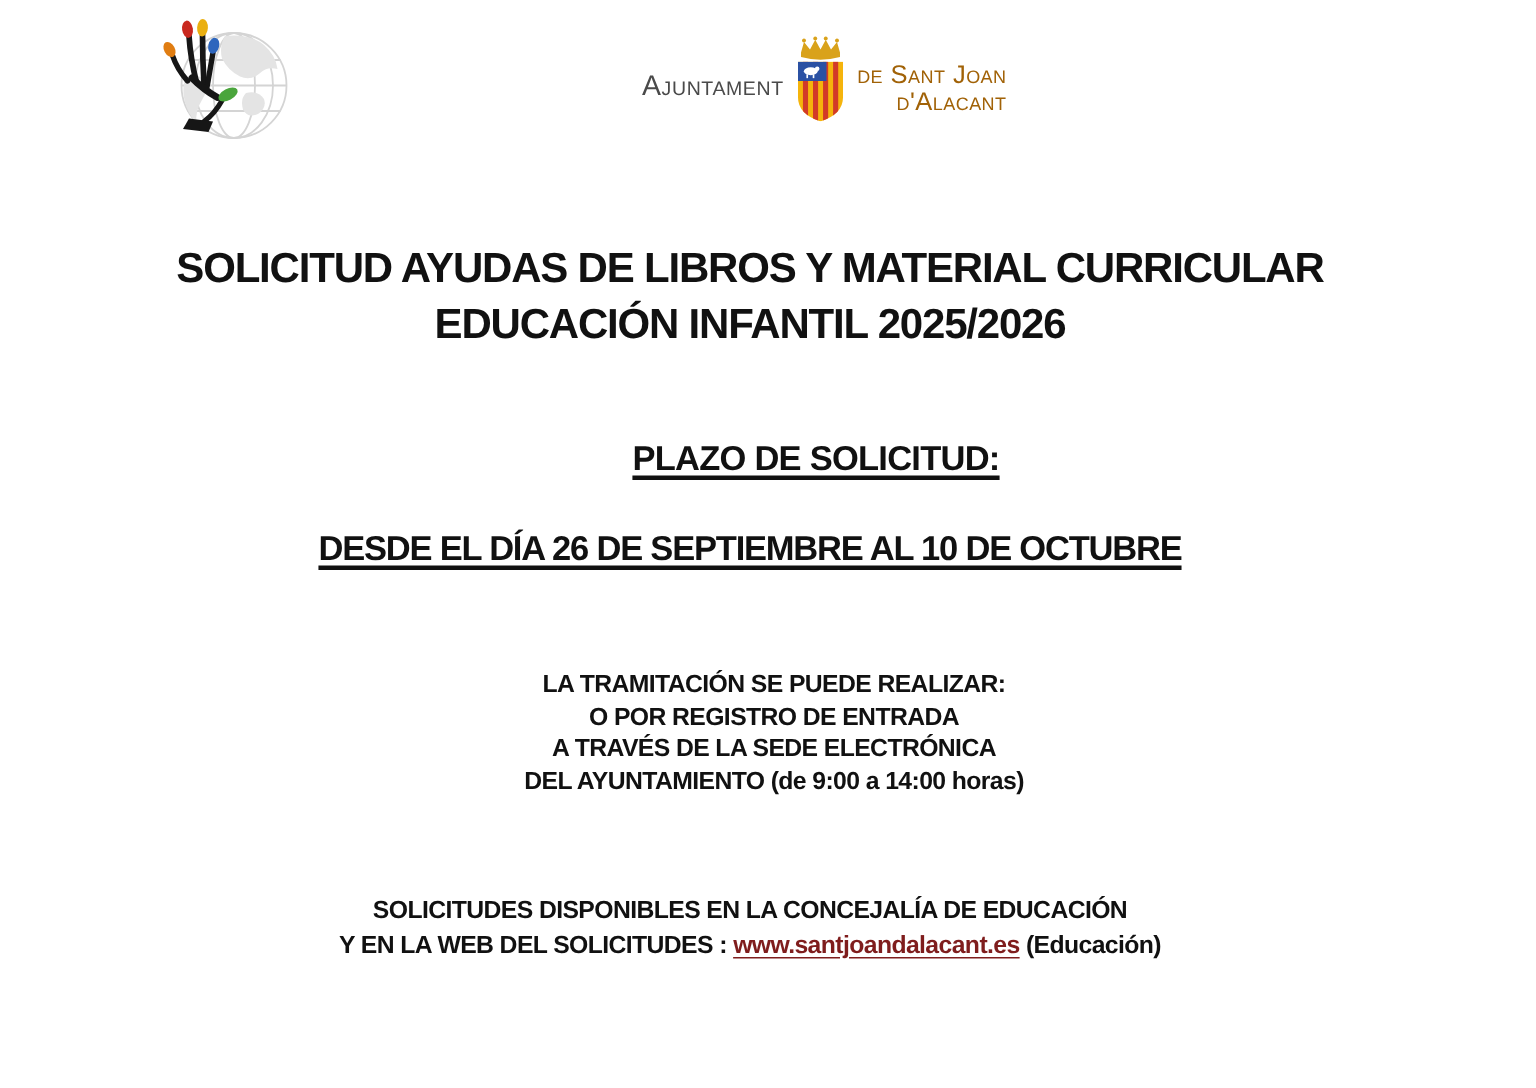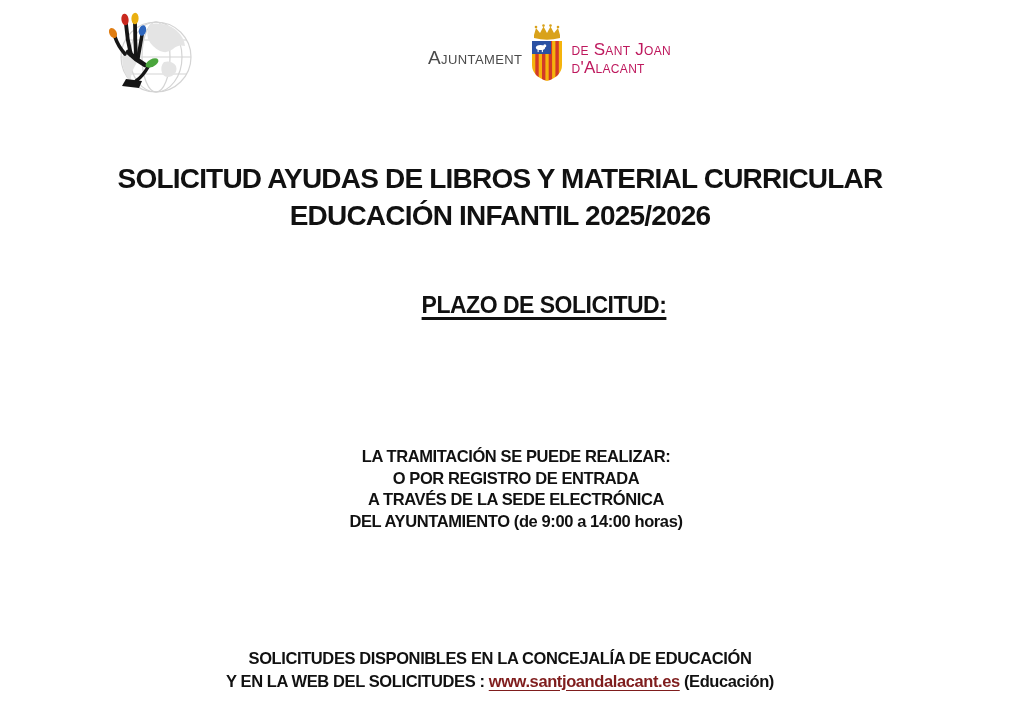--- a/index.html
+++ b/index.html
@@ -85,21 +85,21 @@
 
   .procedure-block { top: 446px; }
   .procedure-line {
     font-size: 16.5px;
     font-weight: bold;
     letter-spacing: -0.4px;
     line-height: 21.5px;
     margin-left: 32px;
   }
 
-  .availability-block { top: 647px; }
+  .availability-block { top: 596px; }
   .availability-line {
     font-size: 16.5px;
     font-weight: bold;
     letter-spacing: -0.4px;
     line-height: 22.5px;
   }
   .web-link {
     font-weight: bold;
     text-decoration: underline;
     text-underline-offset: 3px;
@@ -171,35 +171,38 @@
 
         <rect x="3" y="17" width="19" height="13" fill="#2b51a3"></rect>
         <g>
           <ellipse cx="11.5" cy="23.5" rx="4.6" ry="2.6" fill="#ffffff"></ellipse>
           <circle cx="15.8" cy="21.8" r="1.5" fill="#ffffff"></circle>
           <rect x="8.6" y="25.5" width="1.1" height="2.6" fill="#ffffff"></rect>
           <rect x="12.8" y="25.5" width="1.1" height="2.6" fill="#ffffff"></rect>
         </g>
       </g>
     </svg>
-    <span class="ayto-name-right" style="color: #be185d;">
+    <span class="ayto-name-right" style="color: #a16207; text-align: right;">
       <span style="display:block">de Sant Joan</span>
       <span style="display:block">d'Alacant</span>
     </span>
   </div>
 
   <div class="block title-block">
     <div class="title-line">SOLICITUD AYUDAS DE LIBROS Y MATERIAL CURRICULAR</div>
     <div class="title-line">EDUCACIÓN INFANTIL 2025/2026</div>
   </div>
 
   <div class="block plazo-block">
     <span class="plazo-heading">PLAZO DE SOLICITUD:</span>
   </div>
 
+  <div class="block desde-block">
+    <span class="desde-line">DESDE EL DÍA 26 DE SEPTIEMBRE AL 10 DE OCTUBRE</span>
+  </div>
 
   <div class="block procedure-block">
     <div class="procedure-line">LA TRAMITACIÓN SE PUEDE REALIZAR:</div>
     <div class="procedure-line">O POR REGISTRO DE ENTRADA</div>
     <div class="procedure-line">A TRAVÉS DE LA SEDE ELECTRÓNICA</div>
     <div class="procedure-line">DEL AYUNTAMIENTO (de 9:00 a 14:00 horas)</div>
   </div>
 
   <div class="block availability-block">
     <div class="availability-line">SOLICITUDES DISPONIBLES EN LA CONCEJALÍA DE EDUCACIÓN</div>

